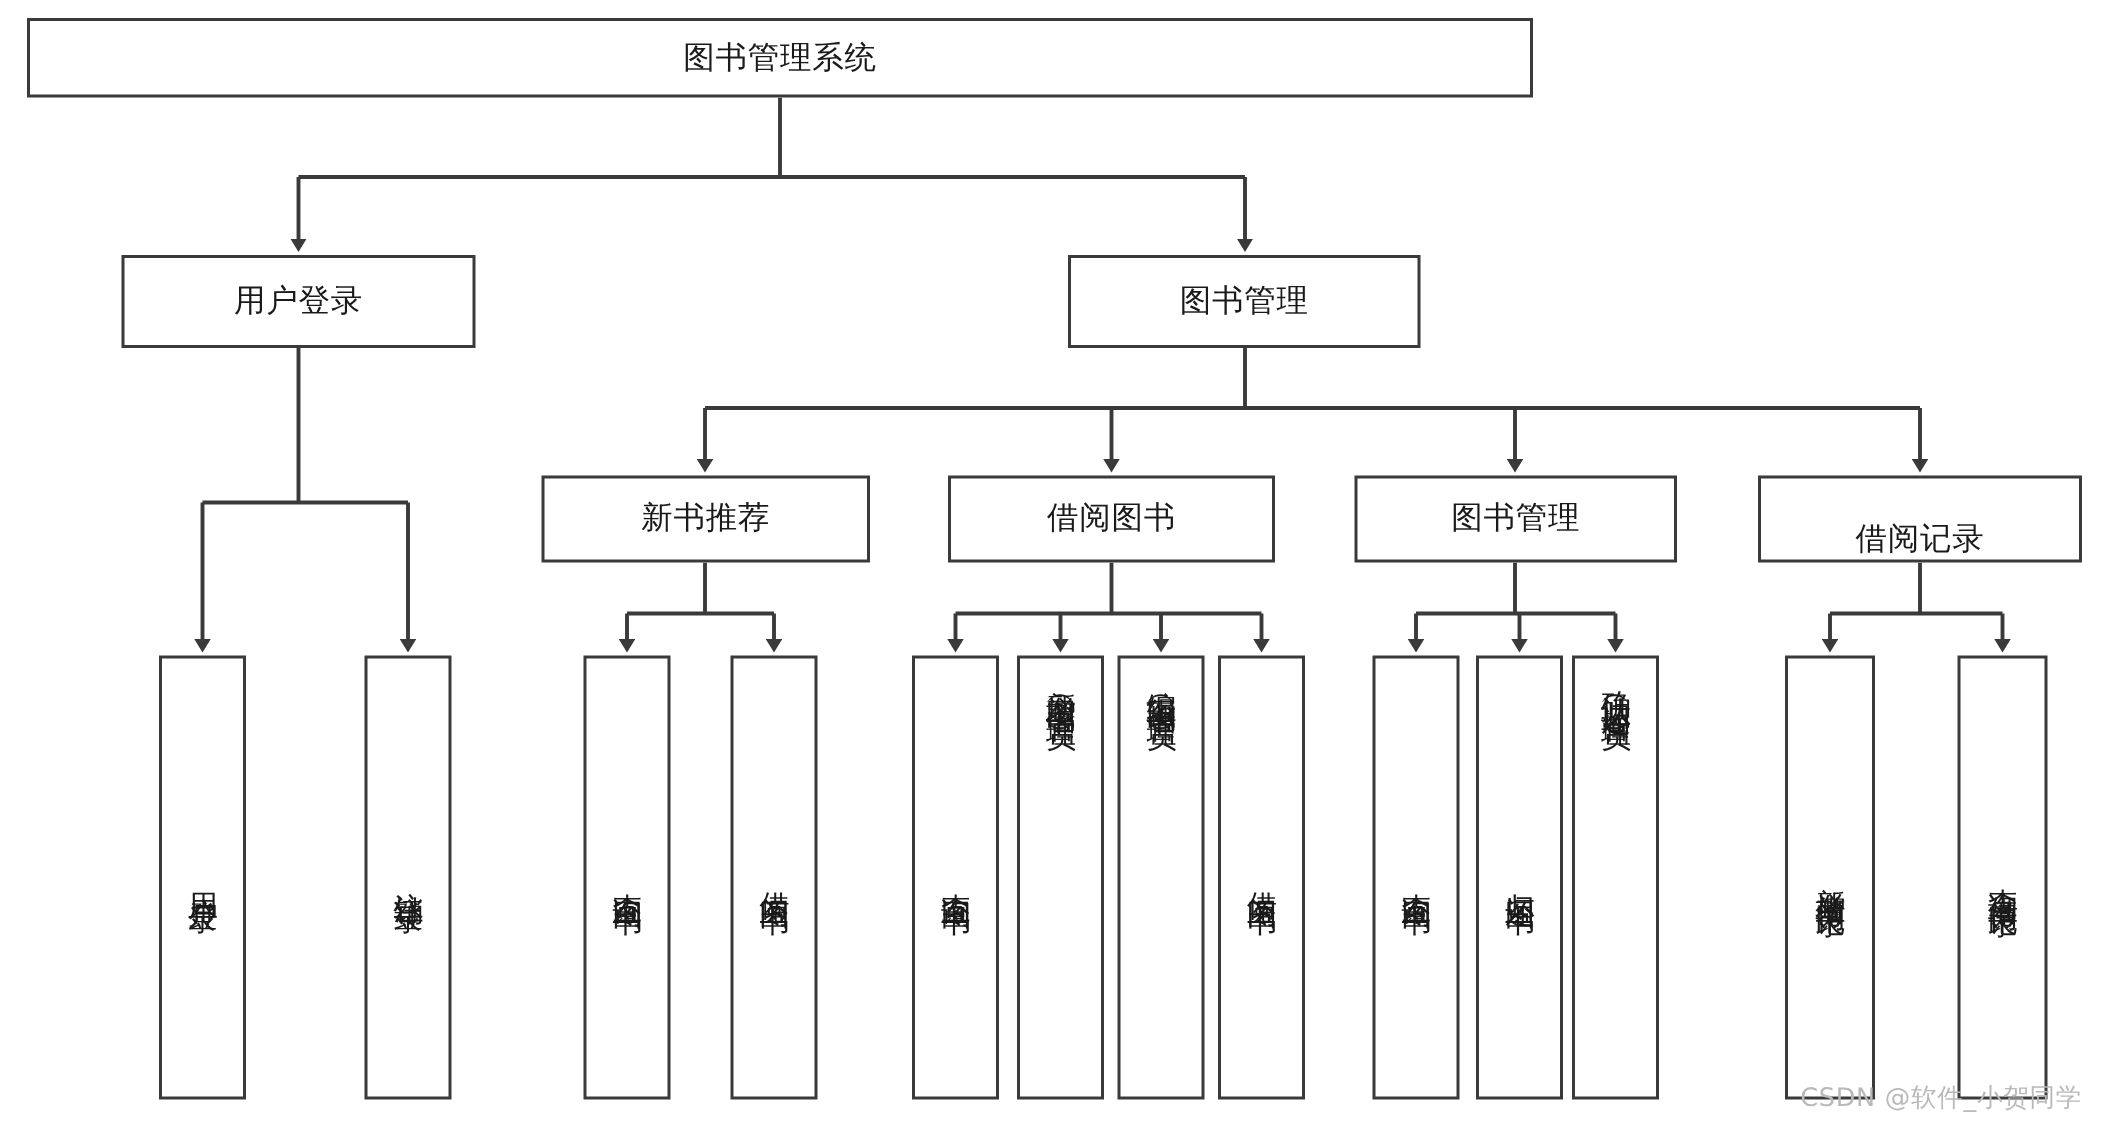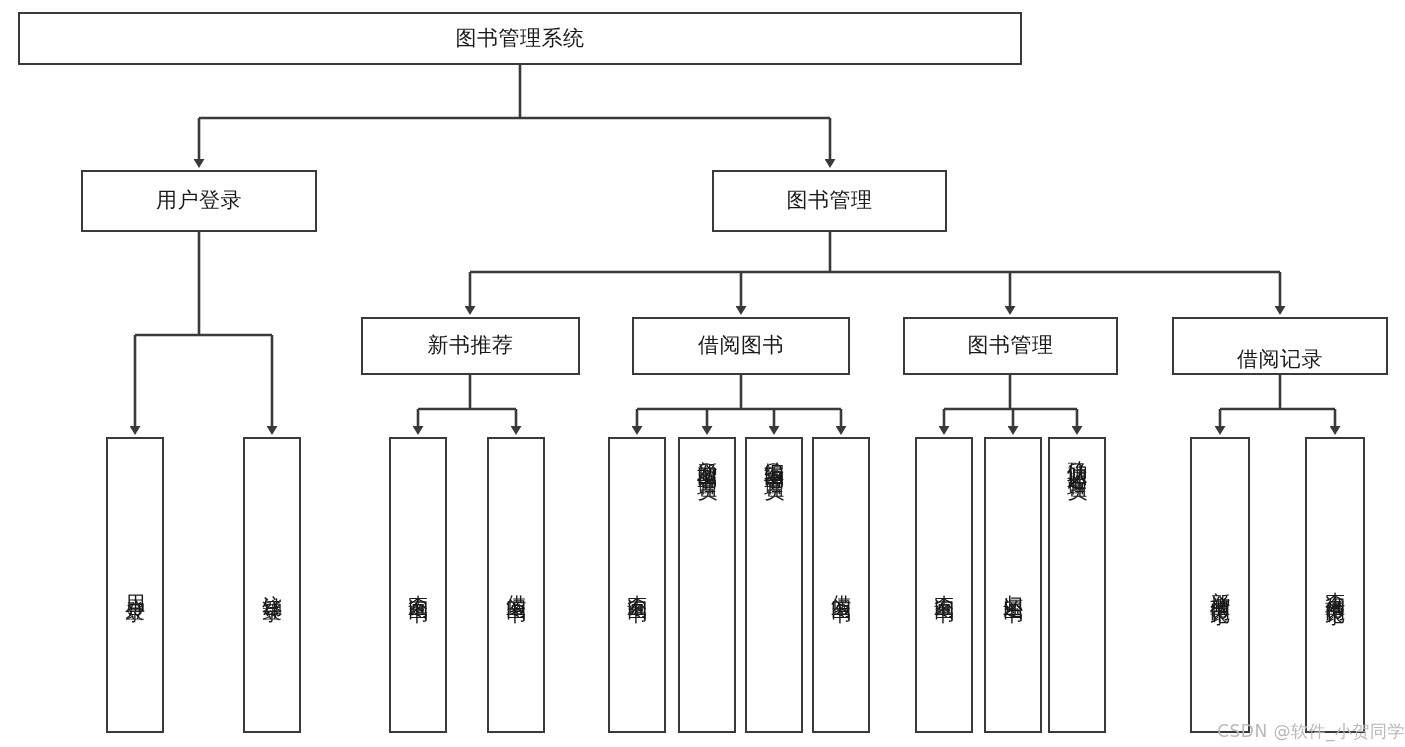--- a/index.html
+++ b/index.html
@@ -58,21 +58,21 @@
     line-height: 1.08;
     letter-spacing: 3px;
     white-space: nowrap;
   }
   .node.vertical.centered {
     align-items: center;
     padding-top: 0;
   }
   .watermark {
     position: absolute;
-    right: 0;
+    right: 17px;
     bottom: 4px;
     font-size: 17px;
     color: #b9b9b9;
     letter-spacing: 0.5px;
     z-index: 5;
     white-space: nowrap;
   }
 </style>
 </head>
 <body>

